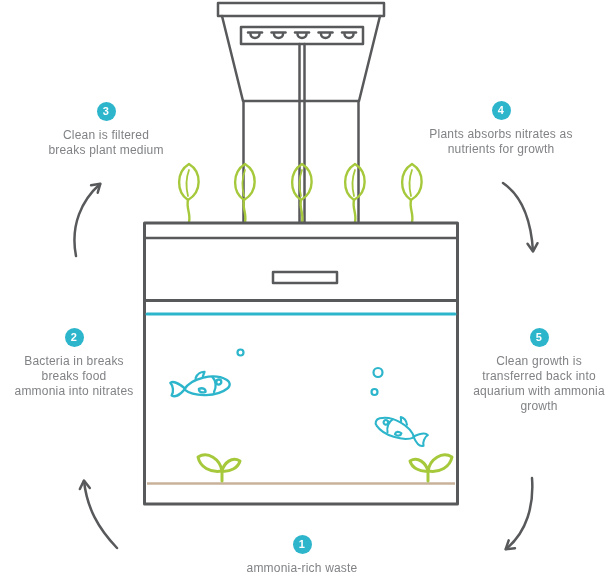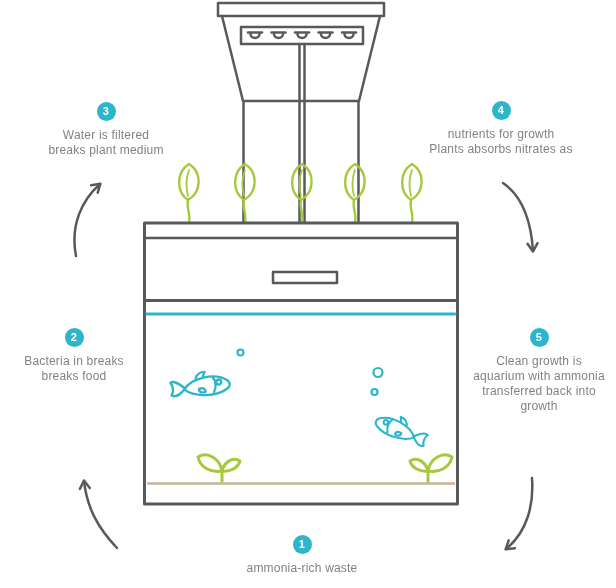--- a/index.html
+++ b/index.html
@@ -151,35 +151,36 @@
 
   <div class="step" id="step-1">
     <div class="badge">1</div>
     <div>ammonia-rich waste</div>
   </div>
 
   <div class="step" id="step-2">
     <div class="badge">2</div>
     <div>Bacteria in breaks</div>
     <div>breaks food</div>
+    <div>ammonia into nitrates</div>
   </div>
 
   <div class="step" id="step-3">
     <div class="badge">3</div>
-    <div>Water is filtered</div>
+    <div>Clean is filtered</div>
     <div>breaks plant medium</div>
   </div>
 
   <div class="step" id="step-4">
     <div class="badge">4</div>
+    <div>Plants absorbs nitrates as</div>
     <div>nutrients for growth</div>
-    <div>Plants absorbs nitrates as</div>
   </div>
 
   <div class="step" id="step-5">
     <div class="badge">5</div>
     <div>Clean growth is</div>
+    <div>transferred back into</div>
     <div>aquarium with ammonia</div>
-    <div>transferred back into</div>
     <div>growth</div>
   </div>
 
 </div>
 
 </body></html>

